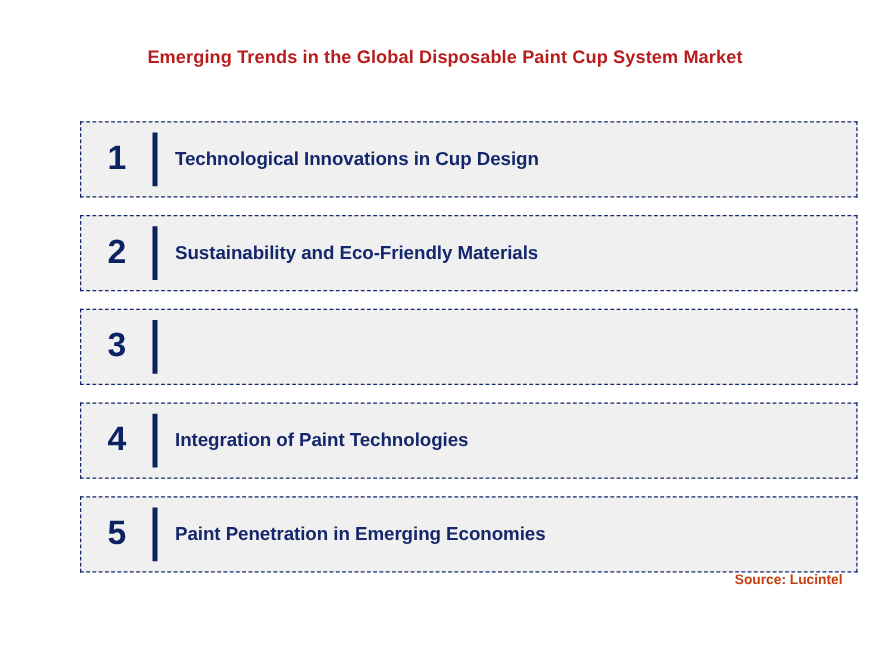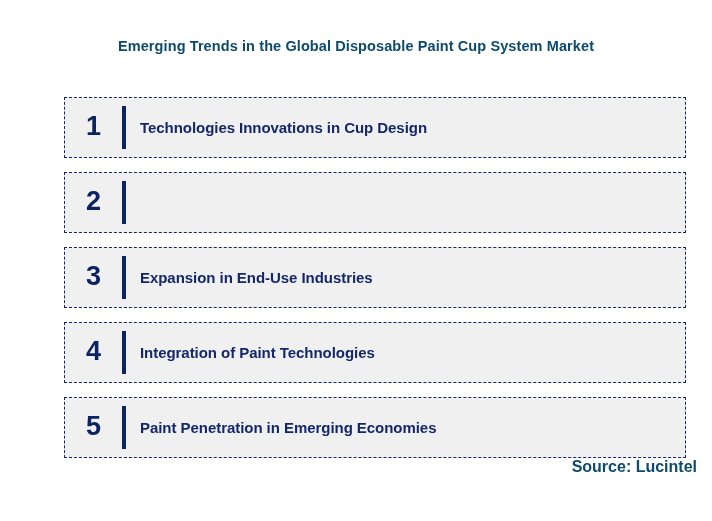--- a/index.html
+++ b/index.html
@@ -20,21 +20,21 @@
     box-sizing: border-box;
   }
   .chart-title {
     position: absolute;
     left: 0;
     top: 38px;
     width: 712px;
     text-align: center;
     font-size: 14.5px;
     font-weight: bold;
-    color: #0c4a6e;
+    color: #b91c1c;
     letter-spacing: 0.1px;
     white-space: nowrap;
   }
   .trend-list {
     position: absolute;
     left: 64px;
     top: 97px;
     width: 622px;
   }
   .trend-row {
@@ -67,52 +67,52 @@
     flex: 1 1 auto;
     padding-left: 14px;
     font-size: 15px;
     font-weight: bold;
     color: #14276b;
     letter-spacing: -0.05px;
     white-space: nowrap;
   }
   .source-note {
     position: absolute;
-    right: 15px;
+    right: 38px;
     top: 458px;
-    font-size: 16px;
+    font-size: 11px;
     font-weight: bold;
-    color: #0c4a6e;
+    color: #c2410c;
     text-align: right;
   }
 </style>
 </head>
 <body>
 
 <div class="infographic">
 
   <div class="chart-title">Emerging Trends in the Global Disposable Paint Cup System Market</div>
 
   <div class="trend-list">
 
     <div class="trend-row">
       <div class="trend-rank">1</div>
       <div class="trend-divider"></div>
-      <div class="trend-label">Technologies Innovations in Cup Design</div>
+      <div class="trend-label">Technological Innovations in Cup Design</div>
     </div>
 
     <div class="trend-row">
       <div class="trend-rank">2</div>
       <div class="trend-divider"></div>
+      <div class="trend-label">Sustainability and Eco-Friendly Materials</div>
     </div>
 
     <div class="trend-row">
       <div class="trend-rank">3</div>
       <div class="trend-divider"></div>
-      <div class="trend-label">Expansion in End-Use Industries</div>
     </div>
 
     <div class="trend-row">
       <div class="trend-rank">4</div>
       <div class="trend-divider"></div>
       <div class="trend-label">Integration of Paint Technologies</div>
     </div>
 
     <div class="trend-row">
       <div class="trend-rank">5</div>

